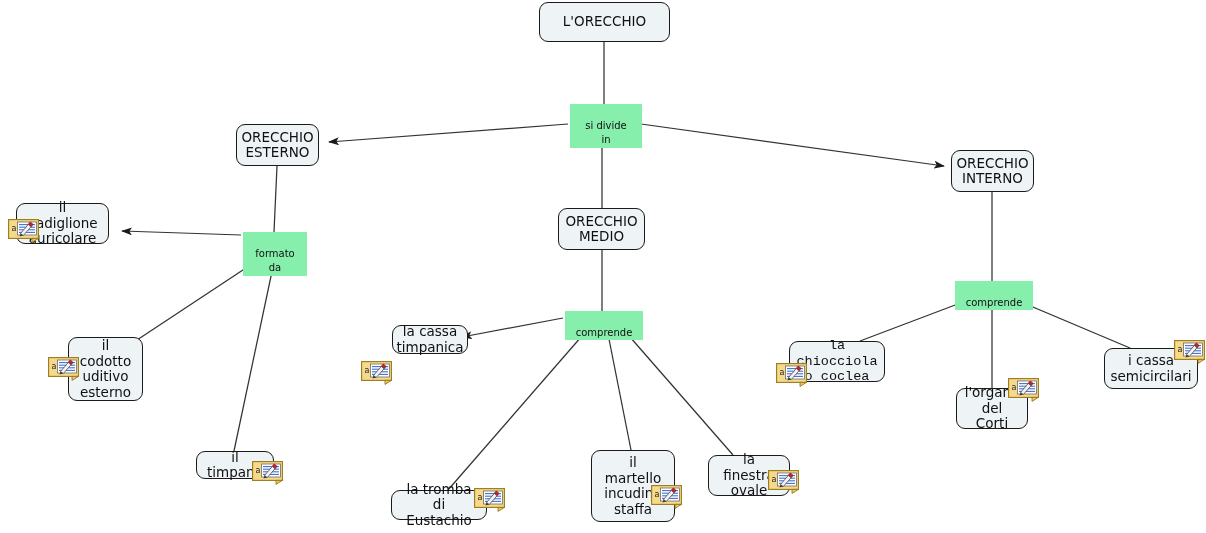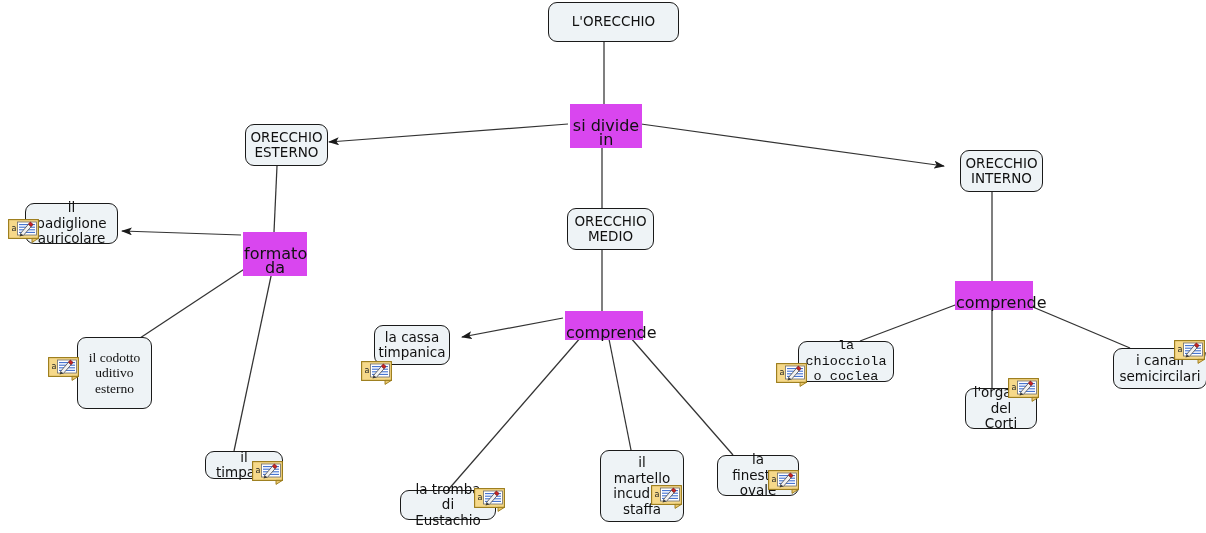--- a/index.html
+++ b/index.html
@@ -37,34 +37,33 @@
     display: flex;
     align-items: center;
     justify-content: center;
     text-align: center;
     font-size: 13.5px;
     line-height: 15.5px;
     color: #101010;
     padding: 9px 7px;
     white-space: pre-line;
     z-index: 5;
-    margin-left: 9px;
   }
   .node-label {
     display: block;
     white-space: pre-line;
   }
   .link-label {
     position: absolute;
-    font-size: 16px;
+    font-size: 10px;
     line-height: 14.5px;
     color: #111111;
     text-align: center;
     white-space: pre-line;
-    background: #d946ef;
+    background: #86efac;
     z-index: 4;
     padding: 0 1px;
   }
   
   .res-icon {
     position: absolute;
     width: 31px;
     height: 24px;
     z-index: 9;
   }
@@ -136,31 +135,31 @@
   <div class="node" style="left:951px; top:150px; width:83px; height:42px;">
     <span class="node-label">ORECCHIO
 INTERNO</span>
   </div>
 
   <div class="node" style="left:16px; top:203px; width:93px; height:41px;">
     <span class="node-label">il padiglione
 auricolare</span>
   </div>
 
-  <div class="node" style="left:68px; top:337px; width:75px; height:72px;font-family:Liberation Serif, serif;">
+  <div class="node" style="left:68px; top:337px; width:75px; height:64px;">
     <span class="node-label">il codotto
 uditivo
 esterno</span>
   </div>
 
   <div class="node" style="left:196px; top:451px; width:78px; height:28px;">
     <span class="node-label">il timpano</span>
   </div>
 
-  <div class="node" style="left:365px; top:325px; width:76px; height:40px;">
+  <div class="node" style="left:392px; top:325px; width:76px; height:29px;">
     <span class="node-label">la cassa
 timpanica</span>
   </div>
 
   <div class="node" style="left:391px; top:490px; width:96px; height:30px;">
     <span class="node-label">la tromba
 di Eustachio</span>
   </div>
 
   <div class="node" style="left:591px; top:450px; width:84px; height:72px;">
@@ -178,21 +177,21 @@
     <span class="node-label">la chiocciola
 o coclea</span>
   </div>
 
   <div class="node" style="left:956px; top:388px; width:72px; height:41px;">
     <span class="node-label">l'organo
 del Corti</span>
   </div>
 
   <div class="node" style="left:1104px; top:348px; width:94px; height:41px;">
-    <span class="node-label">i canali
+    <span class="node-label">i cassa
 semicircilari</span>
   </div>
 
   <div class="link-label" style="left:570px; top:104px; width:70px;">
     <span>si divide
 in</span>
   </div>
 
   <div class="link-label" style="left:243px; top:232px; width:62px;">
     <span>formato

